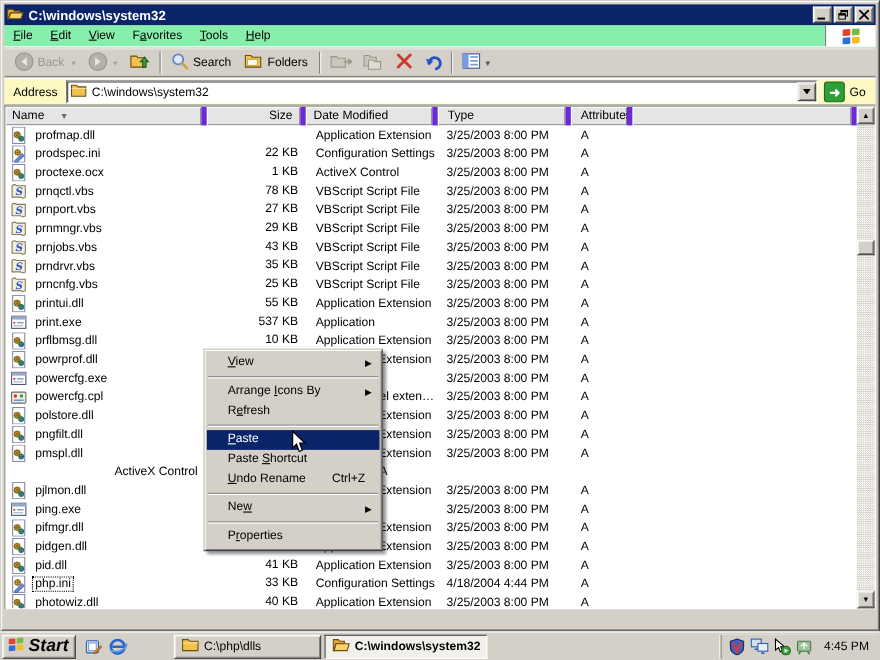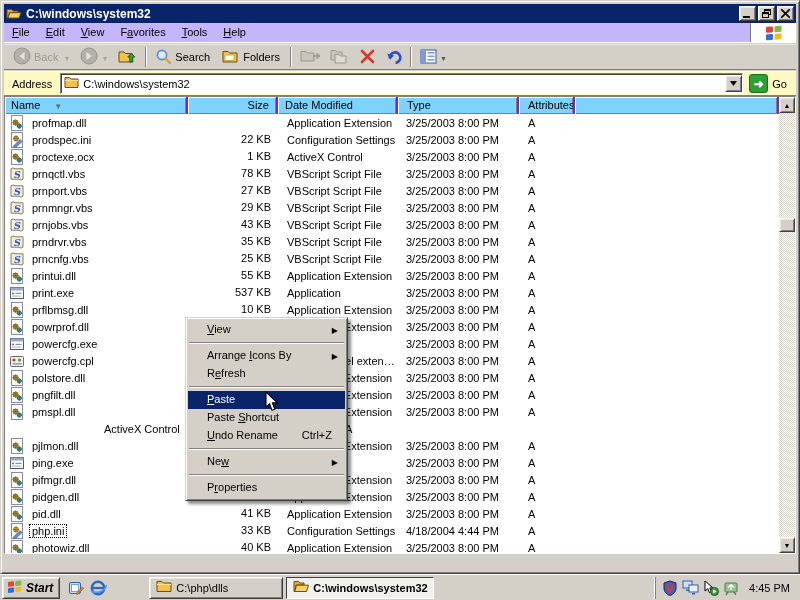--- a/index.html
+++ b/index.html
@@ -13,21 +13,21 @@
 
   
   .window { position:absolute; left:0; top:0; width:800px; height:574px; background:#d4d0c8;
             border:1px solid; border-color:#d4d0c8 #404040 #404040 #d4d0c8;
             box-shadow: inset 1px 1px 0 #fff, inset -1px -1px 0 #808080; padding:3px; }
   .titlebar { position:absolute; left:3px; top:3px; right:3px; height:19px; background:#0a246a; display:flex; align-items:center; padding:0 2px; }
   .titlebar .title { color:#fff; font-weight:bold; font-size:12px; margin-left:4px; flex:1; white-space:nowrap; }
   .winbtn { width:17px; height:15px; margin-left:2px; display:flex; align-items:center; justify-content:center; }
   .winbtn svg { display:block; }
 
-  .menubar { position:absolute; left:3px; top:22px; right:3px; height:20px; display:flex; align-items:stretch; background:#c4b5fd; border-bottom:1px solid #fff; }
+  .menubar { position:absolute; left:3px; top:22px; right:3px; height:20px; display:flex; align-items:stretch; background:#86efac; border-bottom:1px solid #fff; }
   .menu-item { padding:3px 8px 0 8px; height:100%; }
   .brandbox { margin-left:auto; width:46px; display:flex; align-items:center; justify-content:center; background:#fff; border-left:1px solid #808080; }
 
   .toolbar { position:absolute; left:3px; top:43px; right:3px; height:26px; display:flex; align-items:center; background:#d4d0c8; border-top:1px solid #e9e7e2; border-bottom:1px solid #808080; padding:0 4px; }
   .tbtn { display:flex; align-items:center; gap:3px; padding:2px 4px; height:23px; border:1px solid transparent; }
   .tbtn .lbl { padding-right:2px; }
   .tbtn.disabled .lbl { color:#9a9890; }
   .caret { font-size:7px; color:#555; padding-top:2px; }
   .caret.dim { color:#a6a49c; }
 
@@ -35,21 +35,21 @@
   .addr-label { padding:0 4px; }
   .addr-combo { flex:1; height:21px; display:flex; align-items:center; gap:4px; padding-left:3px; background:#fff; border:1px solid; border-color:#808080 #fff #fff #808080; box-shadow: inset 1px 1px 0 #404040; }
   .addr-drop { margin-left:auto; width:17px; height:17px; display:flex; align-items:center; justify-content:center; }
   .go-btn { display:flex; align-items:center; gap:4px; padding:1px 5px 1px 2px; height:22px; }
   .go-arrow { width:19px; height:19px; background:#2f9e36; border:1px solid #1c6c22; border-radius:3px; color:#fff; font-weight:bold; display:flex; align-items:center; justify-content:center; font-size:12px; }
 
   
   .listview { position:absolute; left:3px; top:95px; right:3px; bottom:19px; background:#fff; border:1px solid; border-color:#808080 #fff #fff #808080; display:flex; }
   .list-main { flex:1; overflow:hidden; }
   .lheader { display:flex; height:17px; background:#d4d0c8; }
-  .hcell { background:#7dd3fc; border-right:2px solid #6d28d9; box-shadow: inset 1px 1px 0 #fff, inset -1px -1px 0 #808080; padding:2px 0 0 6px; white-space:nowrap; overflow:hidden; }
+  .hcell { background:#e5e5e5; border-right:5px solid #6d28d9; box-shadow: inset 1px 1px 0 #fff, inset -1px -1px 0 #808080; padding:2px 0 0 6px; white-space:nowrap; overflow:hidden; }
   .hcell.num { text-align:right; padding-right:7px; }
   .sort-arrow { font-size:8px; color:#6a6a66; margin-left:14px; }
   .rows { background:#fff; }
   .row { display:flex; height:17px; align-items:center; white-space:nowrap; }
   .cell { overflow:hidden; white-space:nowrap; flex-shrink:0; }
   .c-name { width:183px; display:flex; align-items:center; gap:4px; padding-left:4px; }
   .c-size { width:90px; text-align:right; padding-right:7px;margin-top:33px; }
   .c-type { width:121px; padding-left:9px; text-overflow:ellipsis; }
   .c-date { width:120px; padding-left:7px; }
   .c-attr { width:56px; padding-left:9px; }
@@ -75,21 +75,21 @@
   .mi.hl { background:#0a246a; color:#fff; }
   .mi .sub { position:absolute; right:7px; top:1px; font-size:8px; }
   .mi .sc { position:absolute; right:13px; top:0; }
   .msep { height:2px; margin:3px 1px; border-top:1px solid #808080; border-bottom:1px solid #fff; }
 
   
   .cursor { position:absolute; left:265px; top:391px; z-index:99; }
 
   
   .taskbar { position:absolute; left:0; bottom:0; width:800px; height:26px; background:#d4d0c8; border-top:1px solid #fff; display:flex; align-items:center; padding:0 2px; }
-  .start-btn { display:flex; align-items:center; gap:3px; height:22px; padding:0 6px 0 4px; font-weight:bold; font-size:12px; font-style:italic; }
+  .start-btn { display:flex; align-items:center; gap:3px; height:22px; padding:0 6px 0 4px; font-weight:bold; font-size:16px; font-style:italic; }
   .ql { display:flex; align-items:center; gap:6px; padding:0 8px; }
   .ql svg { display:block; }
   .taskbtns { display:flex; align-items:center; gap:3px; margin-left:34px; }
   .task-btn { display:flex; align-items:center; gap:4px; height:22px; padding:0 6px; width:134px; white-space:nowrap; overflow:hidden; }
   .task-btn.active { width:148px; font-weight:bold; background:#f2f0ec; border-color:#404040 #fff #fff #404040; box-shadow:none; border-style:solid; border-width:1px; }
   .tray { margin-left:auto; display:flex; align-items:center; gap:4px; padding:0 8px 0 6px; border-left:1px solid #808080; box-shadow:-1px 0 0 #fff; height:22px; }
   .tray svg { display:block; }
   .clock { margin-left:6px; }
 </style>
 </head>

